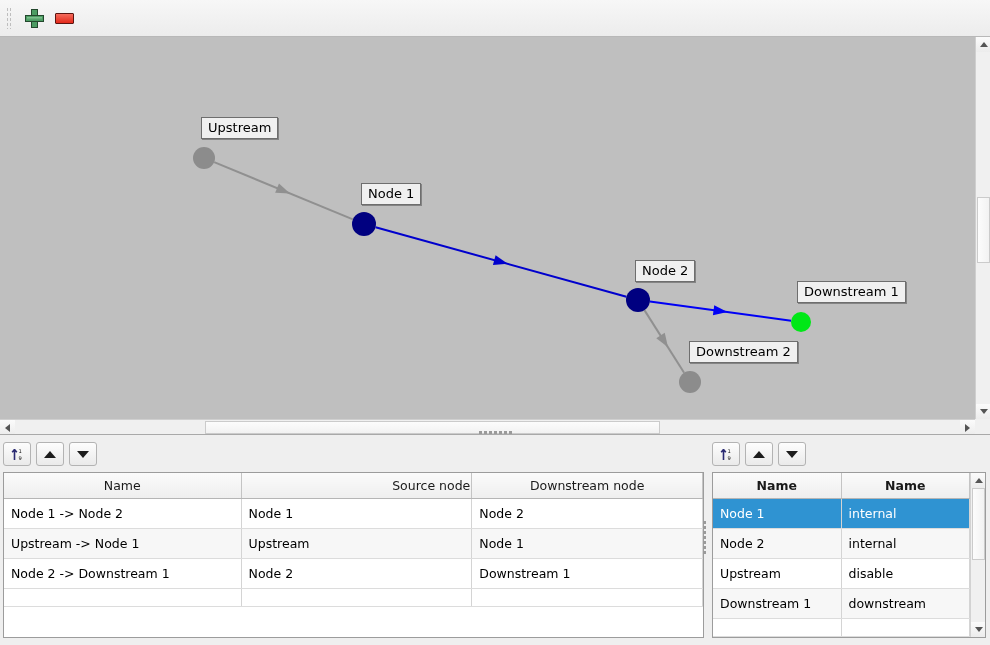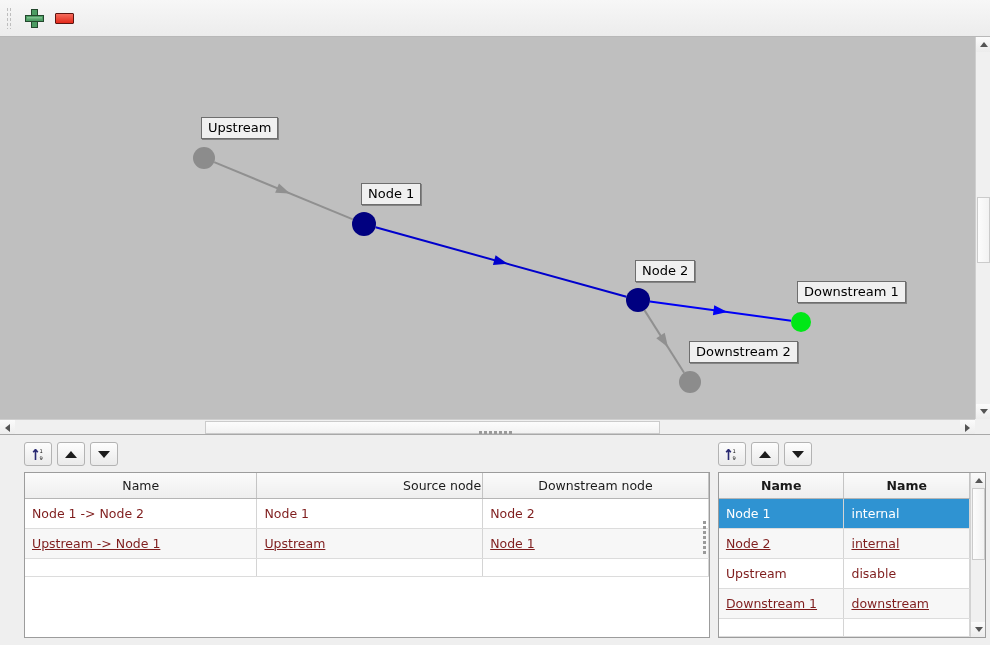--- a/index.html
+++ b/index.html
@@ -94,21 +94,21 @@
 
   
   .hsplit-dots{
     position:absolute;left:50%;transform:translateX(-50%);
     bottom:-1px;width:34px;height:5px;
     background-image:radial-gradient(#9a9a9a 40%,transparent 41%);
     background-size:5px 5px;z-index:6;
   }
 
   
-  .tables{flex:1 1 auto;display:flex;position:relative;background:#efefef;padding-left:21px;}
+  .tables{flex:1 1 auto;display:flex;position:relative;background:#efefef;}
   .pane{position:relative;display:flex;flex-direction:column;box-sizing:border-box;}
   .pane.left{width:707px;padding:5px 3px 0 3px;}
   .pane.right{width:283px;padding:5px 4px 0 5px;}
 
   .pane-toolbar{height:28px;display:flex;align-items:center;gap:5px;margin-bottom:4px;}
   .pbtn{
     width:28px;height:24px;
     background:linear-gradient(#fdfdfd,#eaeaea);
     border:1px solid #b3b3b3;border-radius:3px;
     display:flex;align-items:center;justify-content:center;cursor:pointer;padding:0;
@@ -126,24 +126,24 @@
   }
   table.grid th{
     background:linear-gradient(#fbfbfb,#eeeeee);
     border-right:1px solid #c4c4c4;border-bottom:1px solid #b5b5b5;
     height:23px;font-weight:normal;font-size:12.5px;text-align:center;
     color:#1a1a1a;
   }
   table.grid.bold-head th{font-weight:bold;}
   table.grid td{
     border-right:1px solid #d4d4d4;border-bottom:1px solid #dcdcdc;
-    height:29px;padding:0 7px;font-size:12.5px;color:#7f1d1d;
+    height:29px;padding:0 7px;font-size:12.5px;color:#000000;
     white-space:nowrap;overflow:hidden;text-overflow:ellipsis;
   }
-  table.grid tr.alt td{background:#f7f7f7;text-decoration:underline;}
+  table.grid tr.alt td{background:#f7f7f7;}
   table.grid tr.sel td{background:#2f93d2;color:#fff;}
   table.grid tr.empty td{height:17px;background:#fff;}
 
   .vsplit-dots{
     position:absolute;left:702px;top:50%;transform:translateY(-50%);
     width:5px;height:34px;
     background-image:radial-gradient(#9a9a9a 40%,transparent 41%);
     background-size:5px 5px;z-index:6;
   }
 
@@ -255,20 +255,25 @@
               <tr>
                 <td>Node 1 -&gt; Node 2</td>
                 <td>Node 1</td>
                 <td>Node 2</td>
               </tr>
               <tr class="alt">
                 <td>Upstream -&gt; Node 1</td>
                 <td>Upstream</td>
                 <td>Node 1</td>
               </tr>
+              <tr>
+                <td>Node 2 -&gt; Downstream 1</td>
+                <td>Node 2</td>
+                <td>Downstream 1</td>
+              </tr>
               <tr class="empty">
                 <td></td>
                 <td></td>
                 <td></td>
               </tr>
             </tbody>
         </table>
       </div>
     </div>
 

